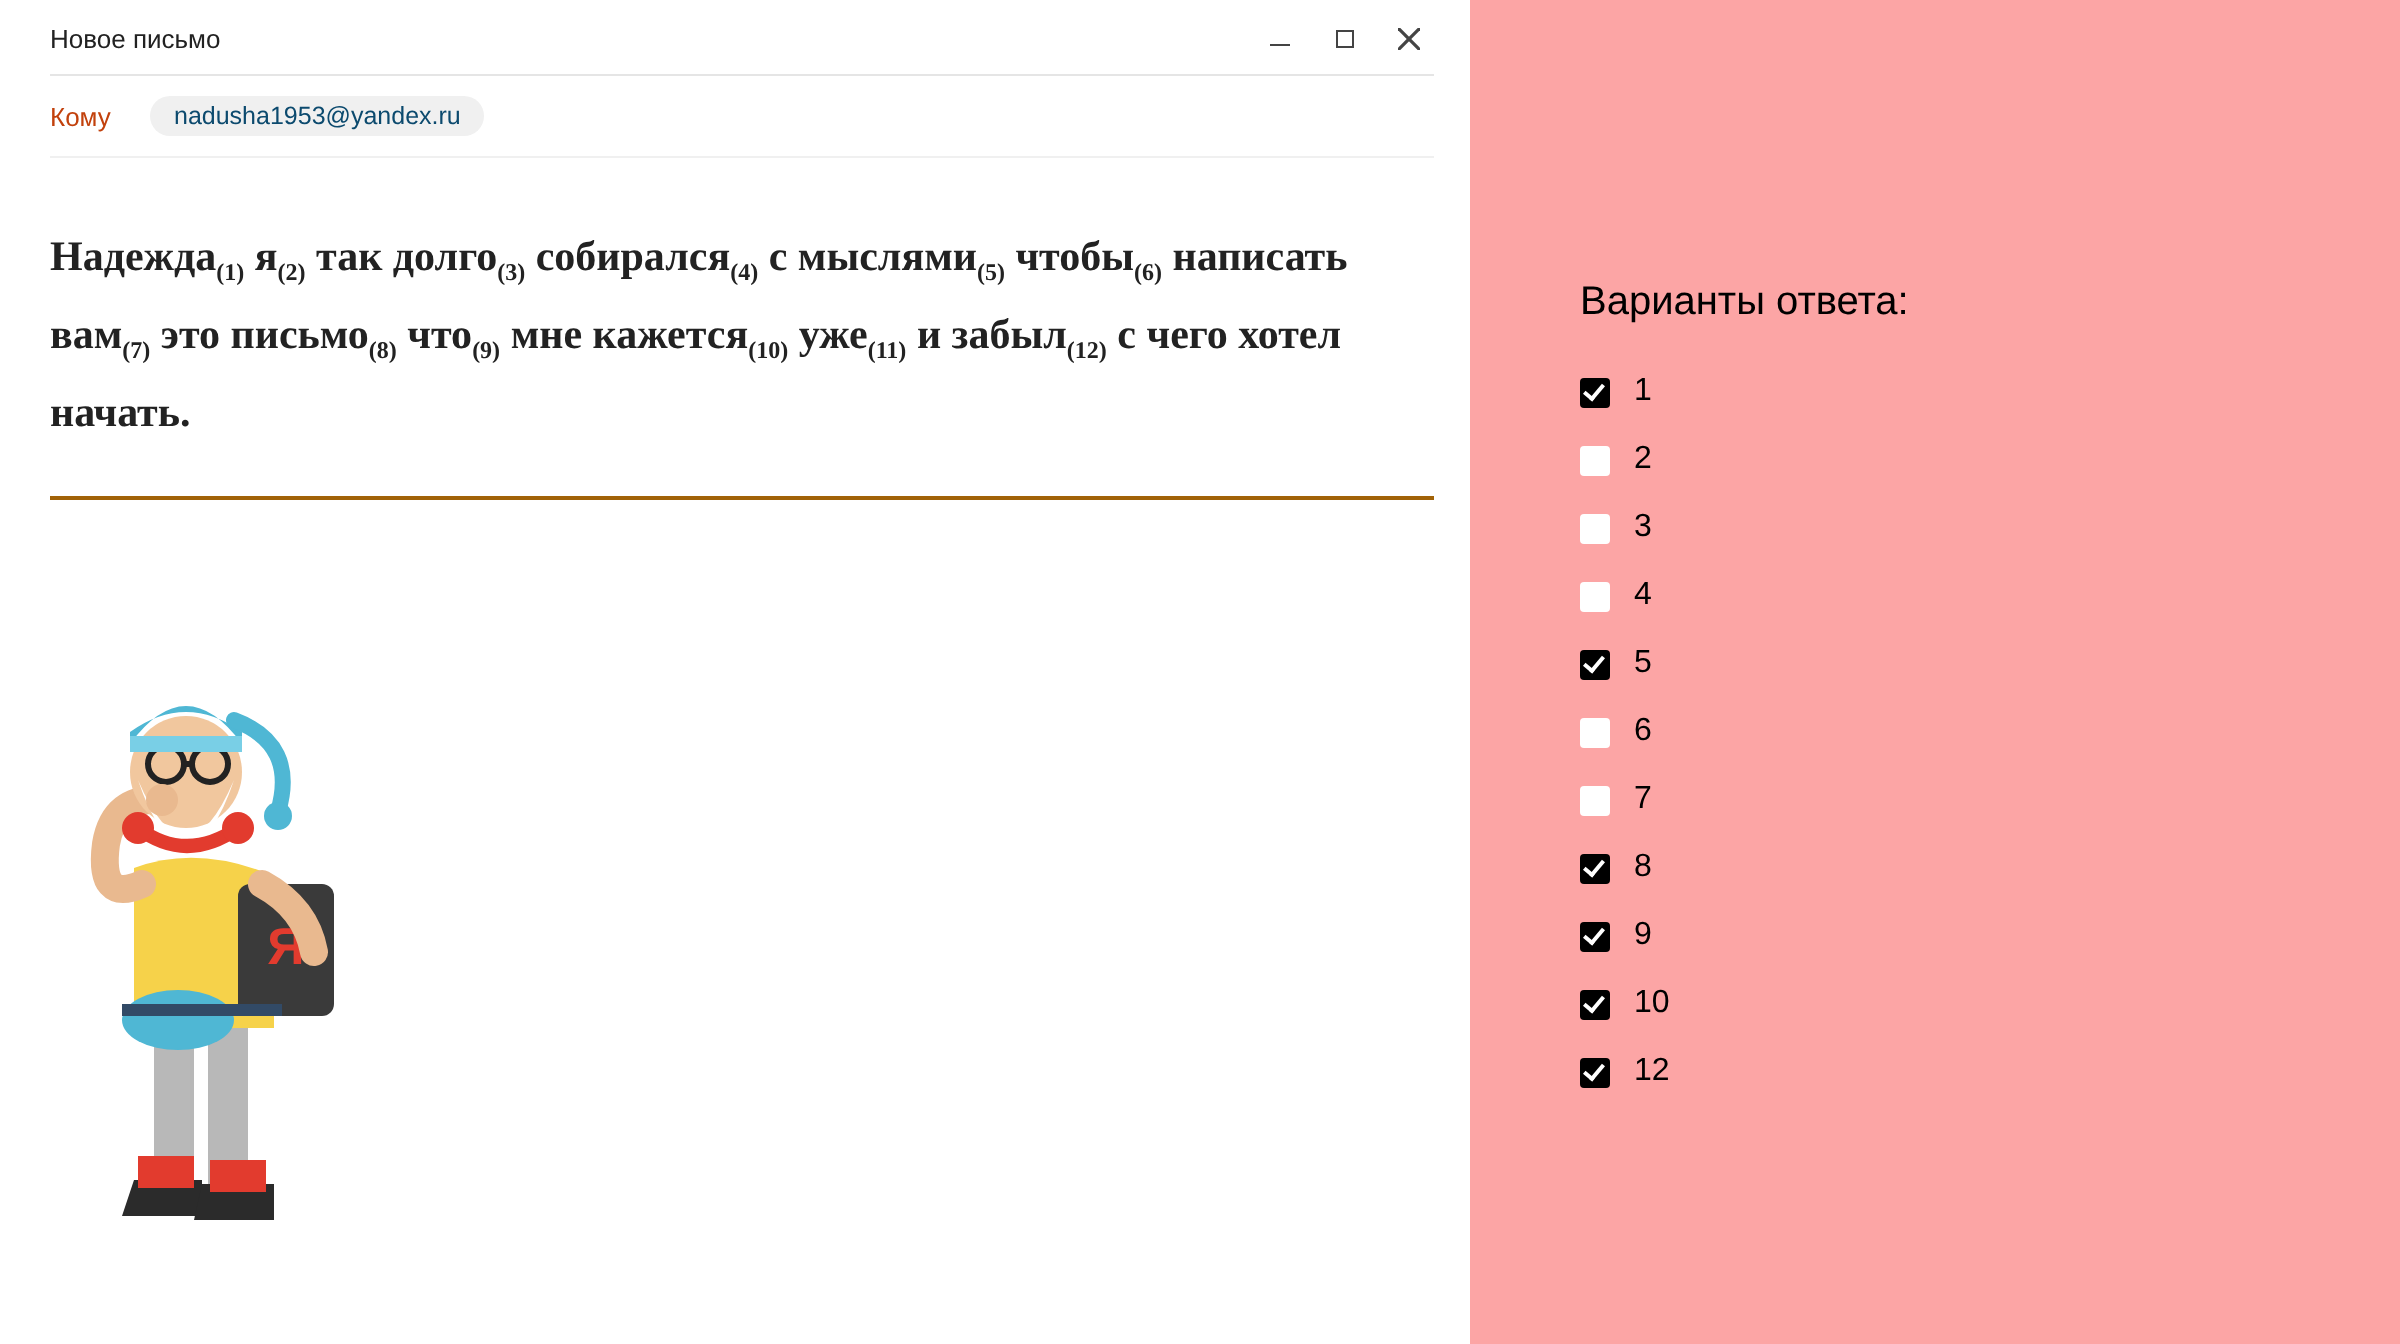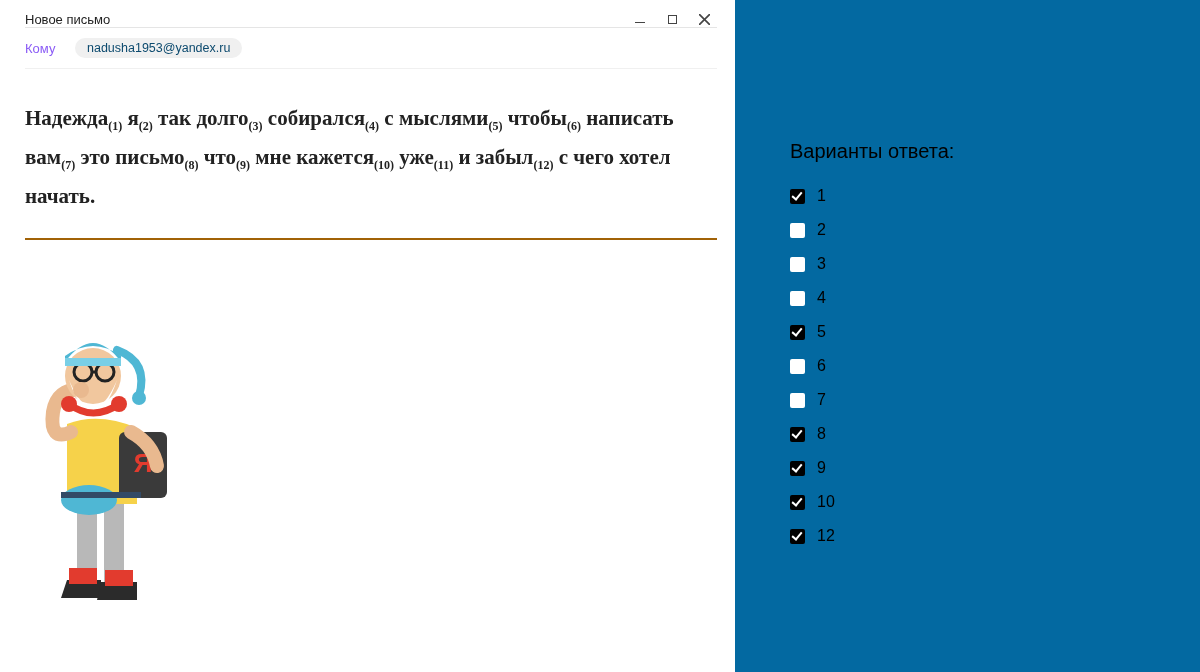--- a/index.html
+++ b/index.html
@@ -13,46 +13,46 @@
   }
   .left-pane {
     width: 735px;
     height: 100%;
     background: #fff;
     position: relative;
     padding: 12px 18px 0 25px;
   }
   .right-pane {
     flex: 1;
-    background: #0369a1;
+    background: #fca5a5;
     padding: 140px 17px 0 55px;
   }
   
   .win-header {
     display: flex;
     align-items: center;
     justify-content: space-between;
     font-size: 13px;
     color: #222;
-    padding-bottom: 0;
+    padding-bottom: 10px;
     border-bottom: 1px solid #e5e5e5;
   }
   .win-controls { display: flex; gap: 18px; align-items: center; margin-right: 6px;}
   .win-ctrl { width: 14px; height: 14px; display:flex; align-items:center; justify-content:center; font-size:14px; color:#444; cursor:pointer;}
   .min-line { width:10px; height:1.5px; background:#444; display:block; margin-top:6px;}
   .sq { width:9px; height:9px; border:1.5px solid #444; display:block;}
   .x-ic svg { width:11px; height:11px; }
 
   .field-row {
     display: flex;
     align-items: center;
     font-size: 13px;
     padding: 10px 0;
   }
-  .field-label { color: #8b5cf6; width: 50px; }
+  .field-label { color: #c2410c; width: 50px; }
   .chip {
     background: #f0f0f0;
     border-radius: 12px;
     padding: 3px 12px;
     font-size: 12.5px;
     color: #0c4a6e;
   }
   .subject-text { color:#222; font-size:13px; }
   .hr { height:1px; background:#f0f0f0; }
 

